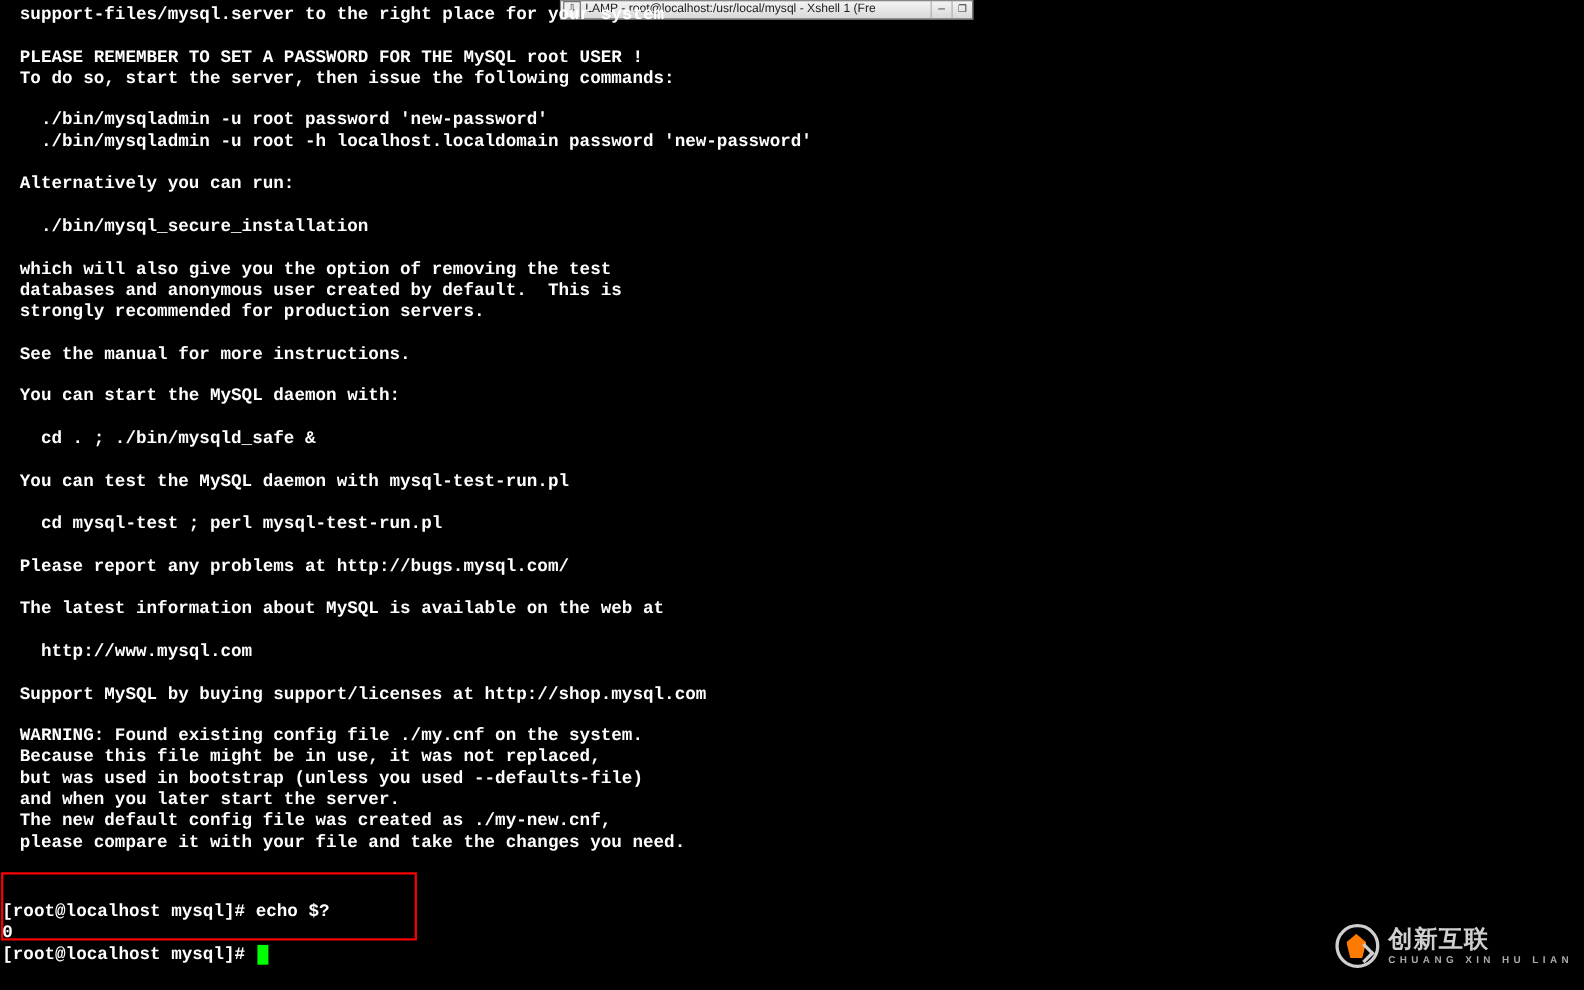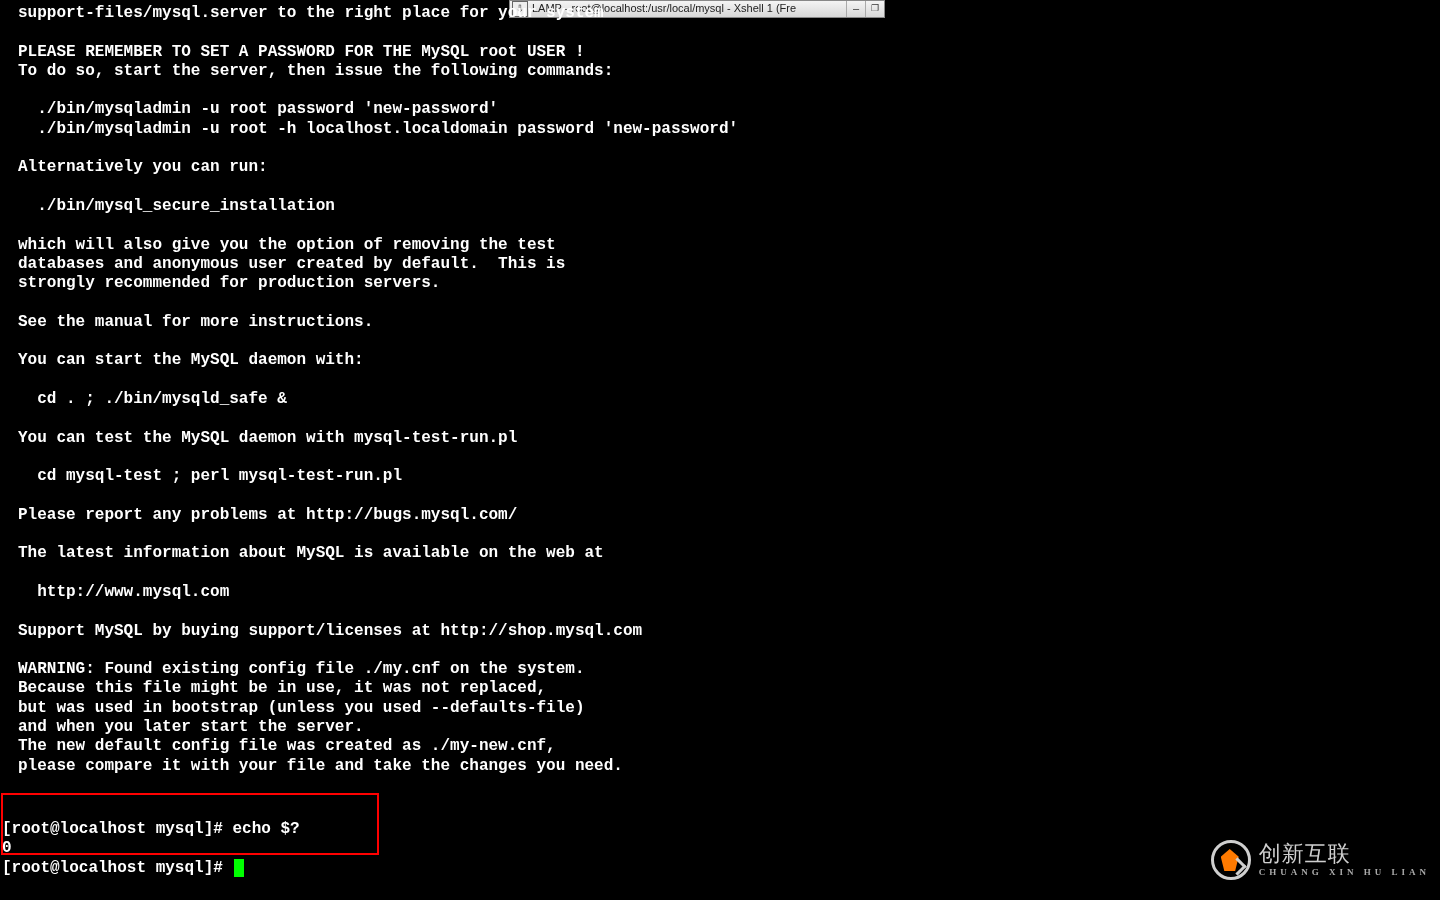--- a/index.html
+++ b/index.html
@@ -142,31 +142,30 @@
     right: 4px;
     bottom: 4px;
     width: 10px;
     height: 10px;
     border-right: 3px solid #cfcfcf;
     border-top: 3px solid #cfcfcf;
     transform: rotate(45deg);
   }
   .wm-text-main {
     font-size: 22px;
-    font-weight: normal;
+    font-weight: bold;
     letter-spacing: 1px;
     line-height: 1;
   }
   .wm-text-sub {
     font-size: 9px;
     letter-spacing: 4px;
     color: #aaa;
     line-height: 1;
     margin-top: 3px;
-    font-family: Liberation Serif, serif;
   }
 </style>
 </head>
 <body>
 
 <div class="titlebar">
   <span class="pin-icon">
     <span class="pin-glyph">⇩</span>
   </span>
   <span class="title-text">LAMP - root@localhost:/usr/local/mysql - Xshell 1 (Fre</span>

